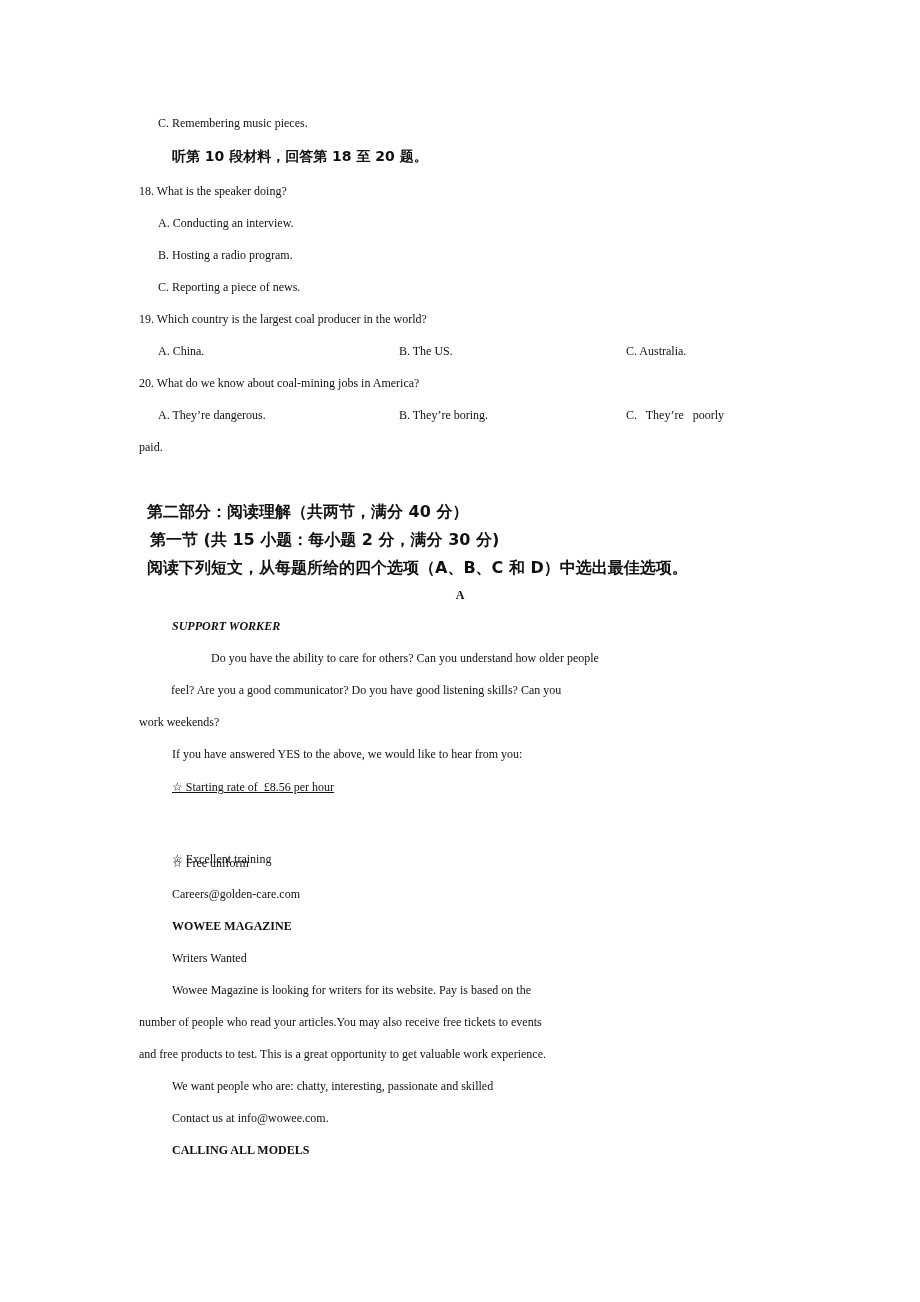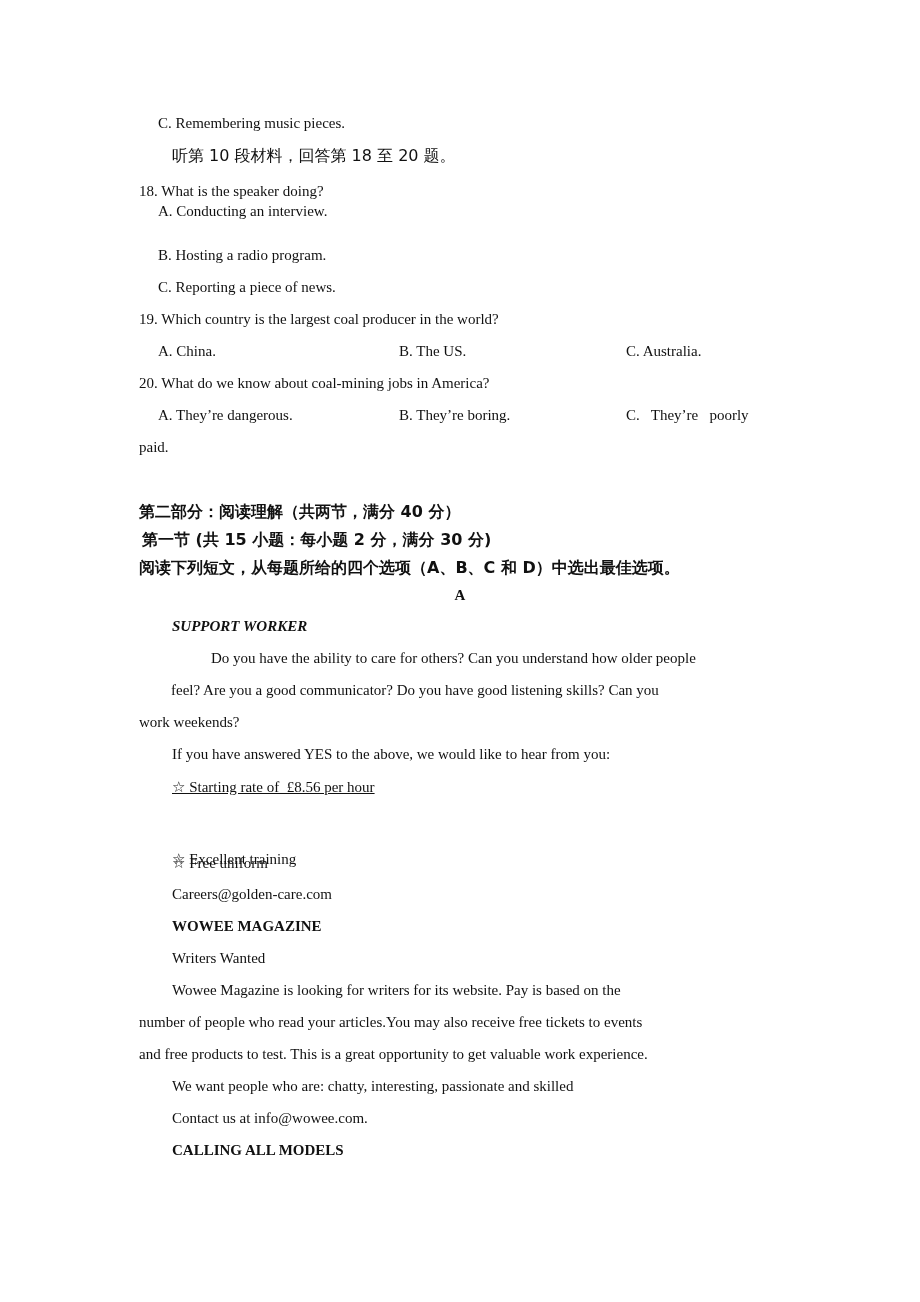--- a/index.html
+++ b/index.html
@@ -1,33 +1,33 @@
 <!DOCTYPE html>
 <html><head>
   <meta charset="utf-8">
   <style>
     html, body { margin: 0; padding: 0; background: #ffffff; }
     body { width: 920px; height: 1302px; position: relative; overflow: hidden;
       font-family: "Liberation Serif", "DejaVu Serif", serif; color: #111; }
-    .line { position: absolute; font-size: 15px; white-space: nowrap; line-height: 20px; }
+    .line { position: absolute; font-size: 12px; white-space: nowrap; line-height: 20px; }
     .bold { font-weight: bold; }
-    .cjk { font-family: "DejaVu Sans", sans-serif; font-size: 16px; }
-    .cjkb { font-family: "DejaVu Sans", sans-serif; font-size: 16px; font-weight: bold; }
+    .cjk { font-family: "DejaVu Sans", sans-serif; font-size: 14px; font-weight: bold; }
+    .cjkb { font-family: "DejaVu Sans", sans-serif; font-size: 16px; font-weight: bold; margin-left: 8px; }
     .center { left: 0; width: 920px; text-align: center; }
   </style>
 </head>
 <body>
 
 <div>
 
   <div class="line" style="left:158px;top:113px;">C. Remembering music pieces.</div>
   <div class="line cjk" style="left:172px;top:146px;">听第 10 段材料，回答第 18 至 20 题。</div>
 
   <div class="line" style="left:139px;top:181px;">18. What is the speaker doing?</div>
-  <div class="line" style="left:158px;top:201px;text-align:right;">A. Conducting an interview.</div>
+  <div class="line" style="left:158px;top:213px;text-align:right;">A. Conducting an interview.</div>
   <div class="line" style="left:158px;top:245px;">B. Hosting a radio program.</div>
   <div class="line" style="left:158px;top:277px;">C. Reporting a piece of news.</div>
 
   <div class="line" style="left:139px;top:309px;">19. Which country is the largest coal producer in the world?</div>
   <div class="line" style="left:158px;top:341px;">A. China.</div>
   <div class="line" style="left:399px;top:341px;">B. The US.</div>
   <div class="line" style="left:626px;top:341px;">C. Australia.</div>
 
   <div class="line" style="left:139px;top:373px;">20. What do we know about coal-mining jobs in America?</div>
   <div class="line" style="left:158px;top:405px;">A. They’re dangerous.</div>

